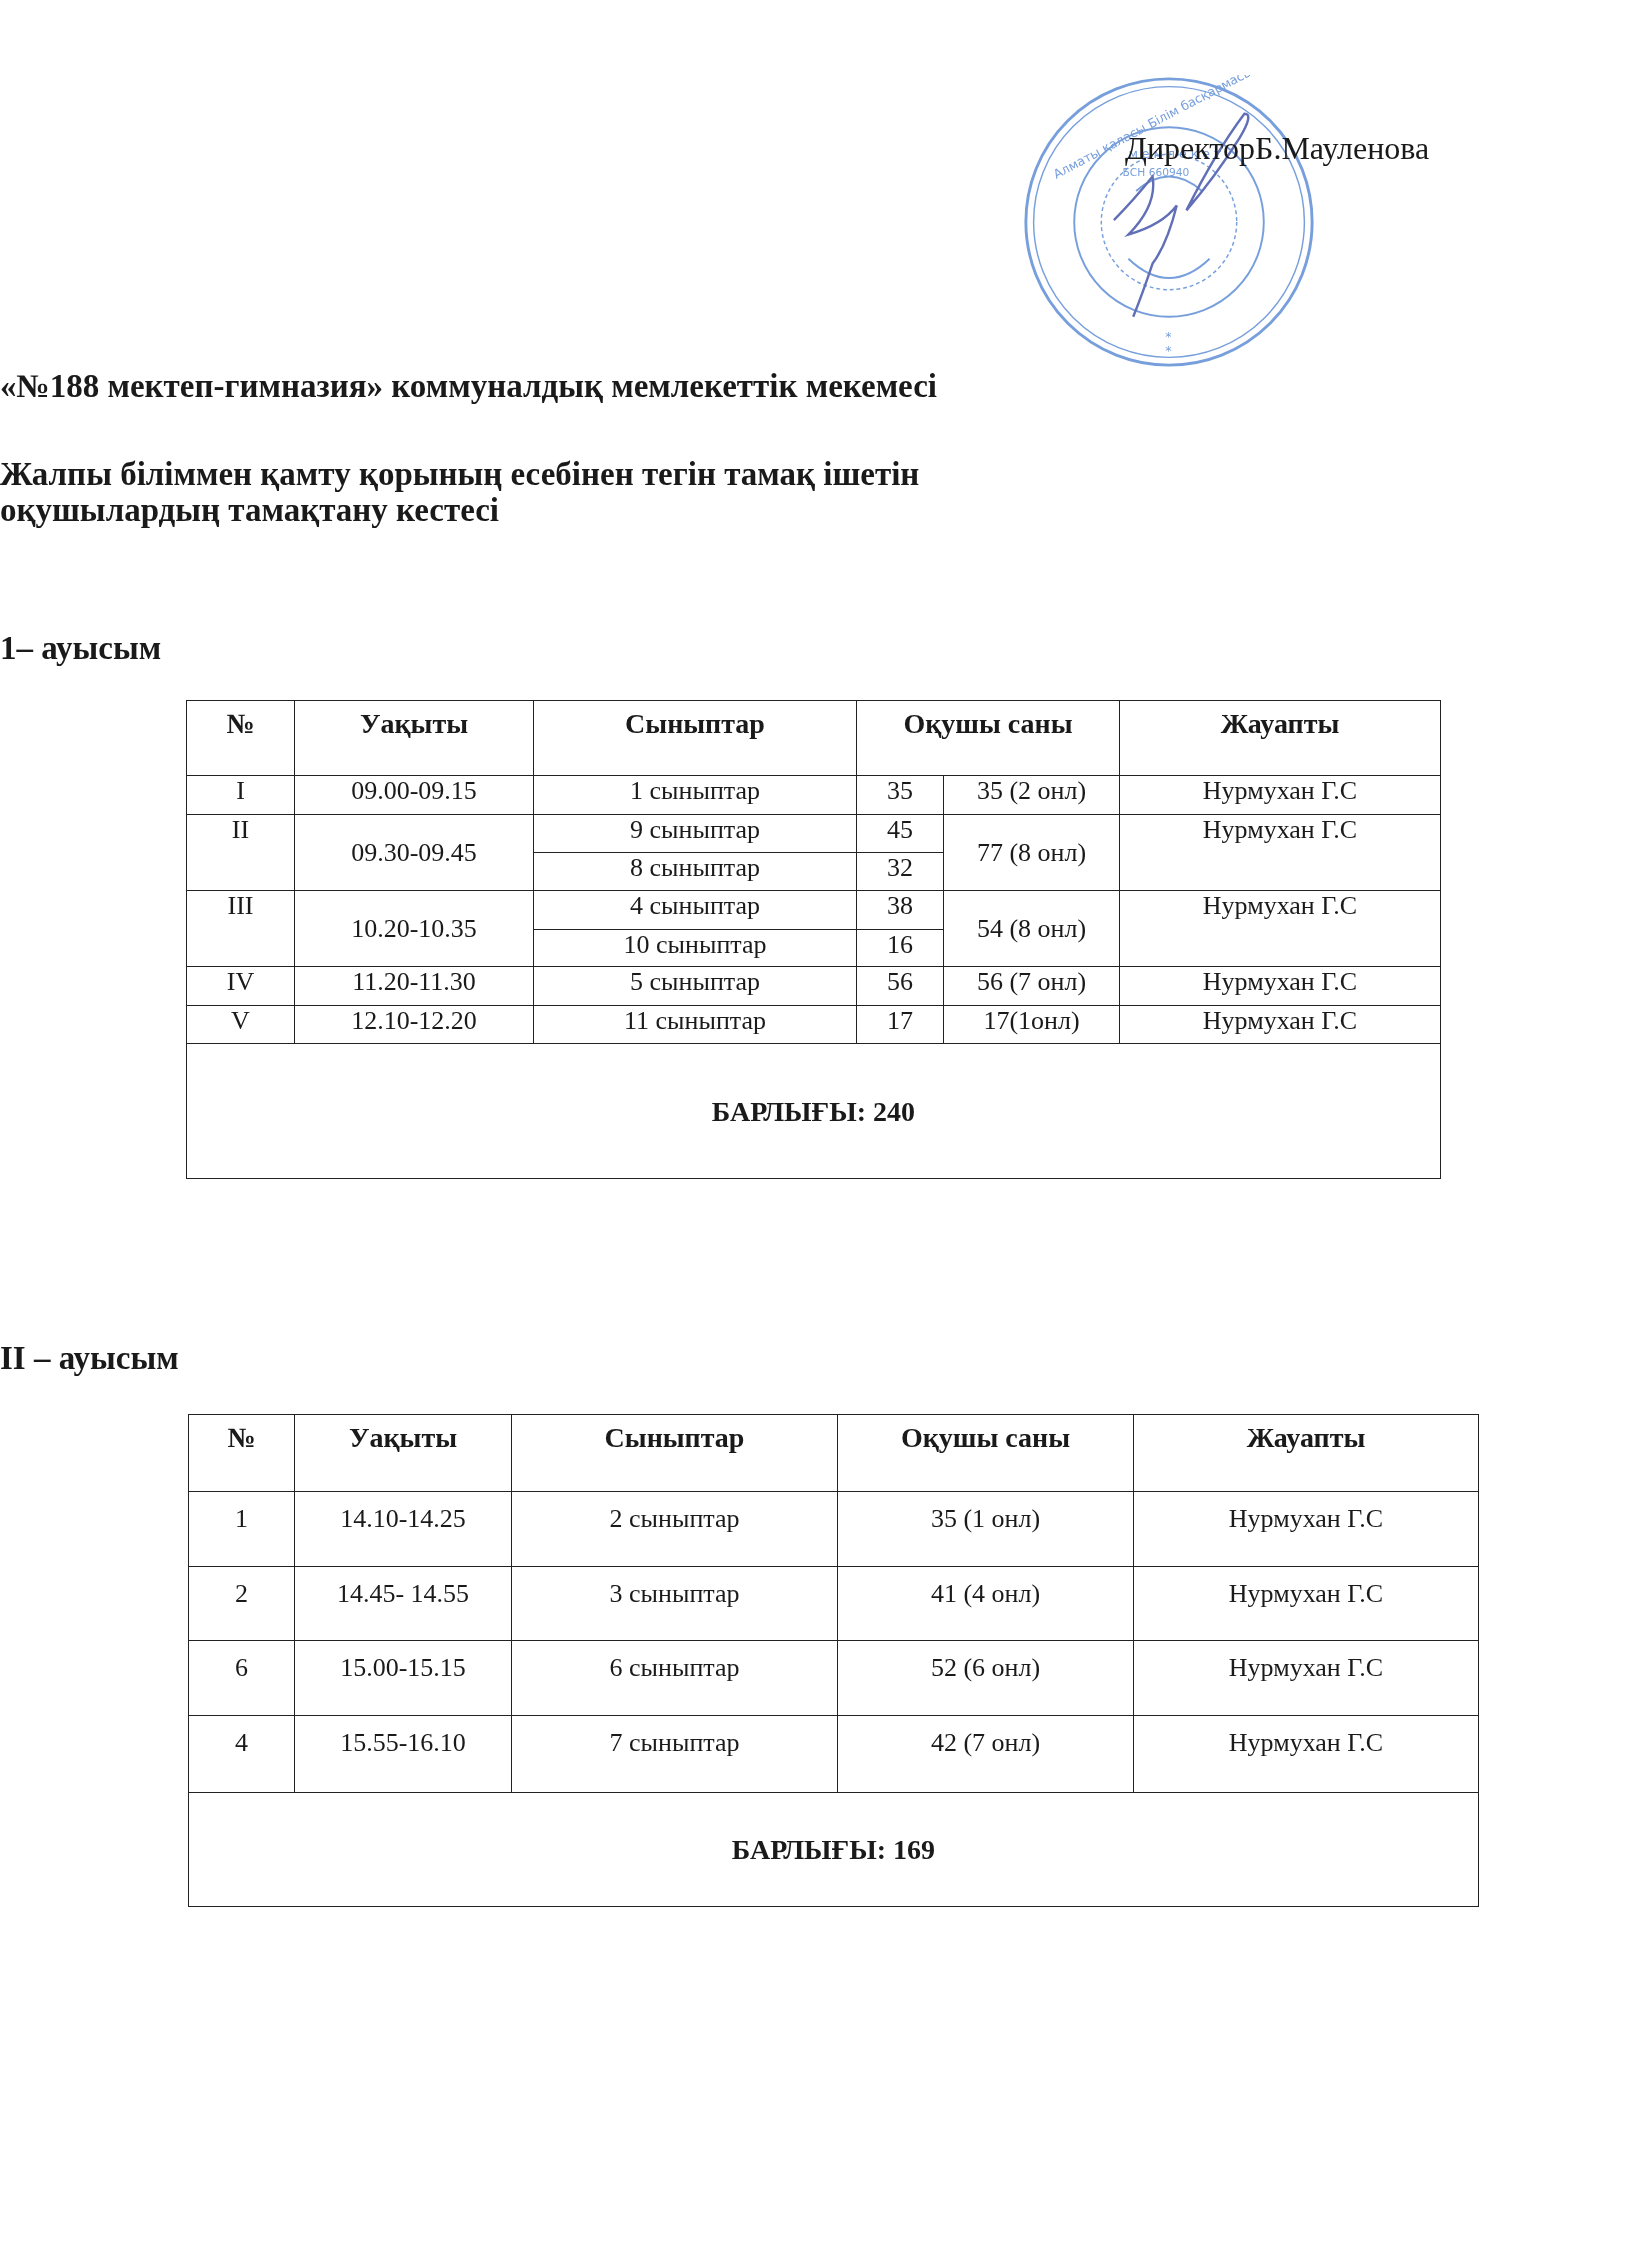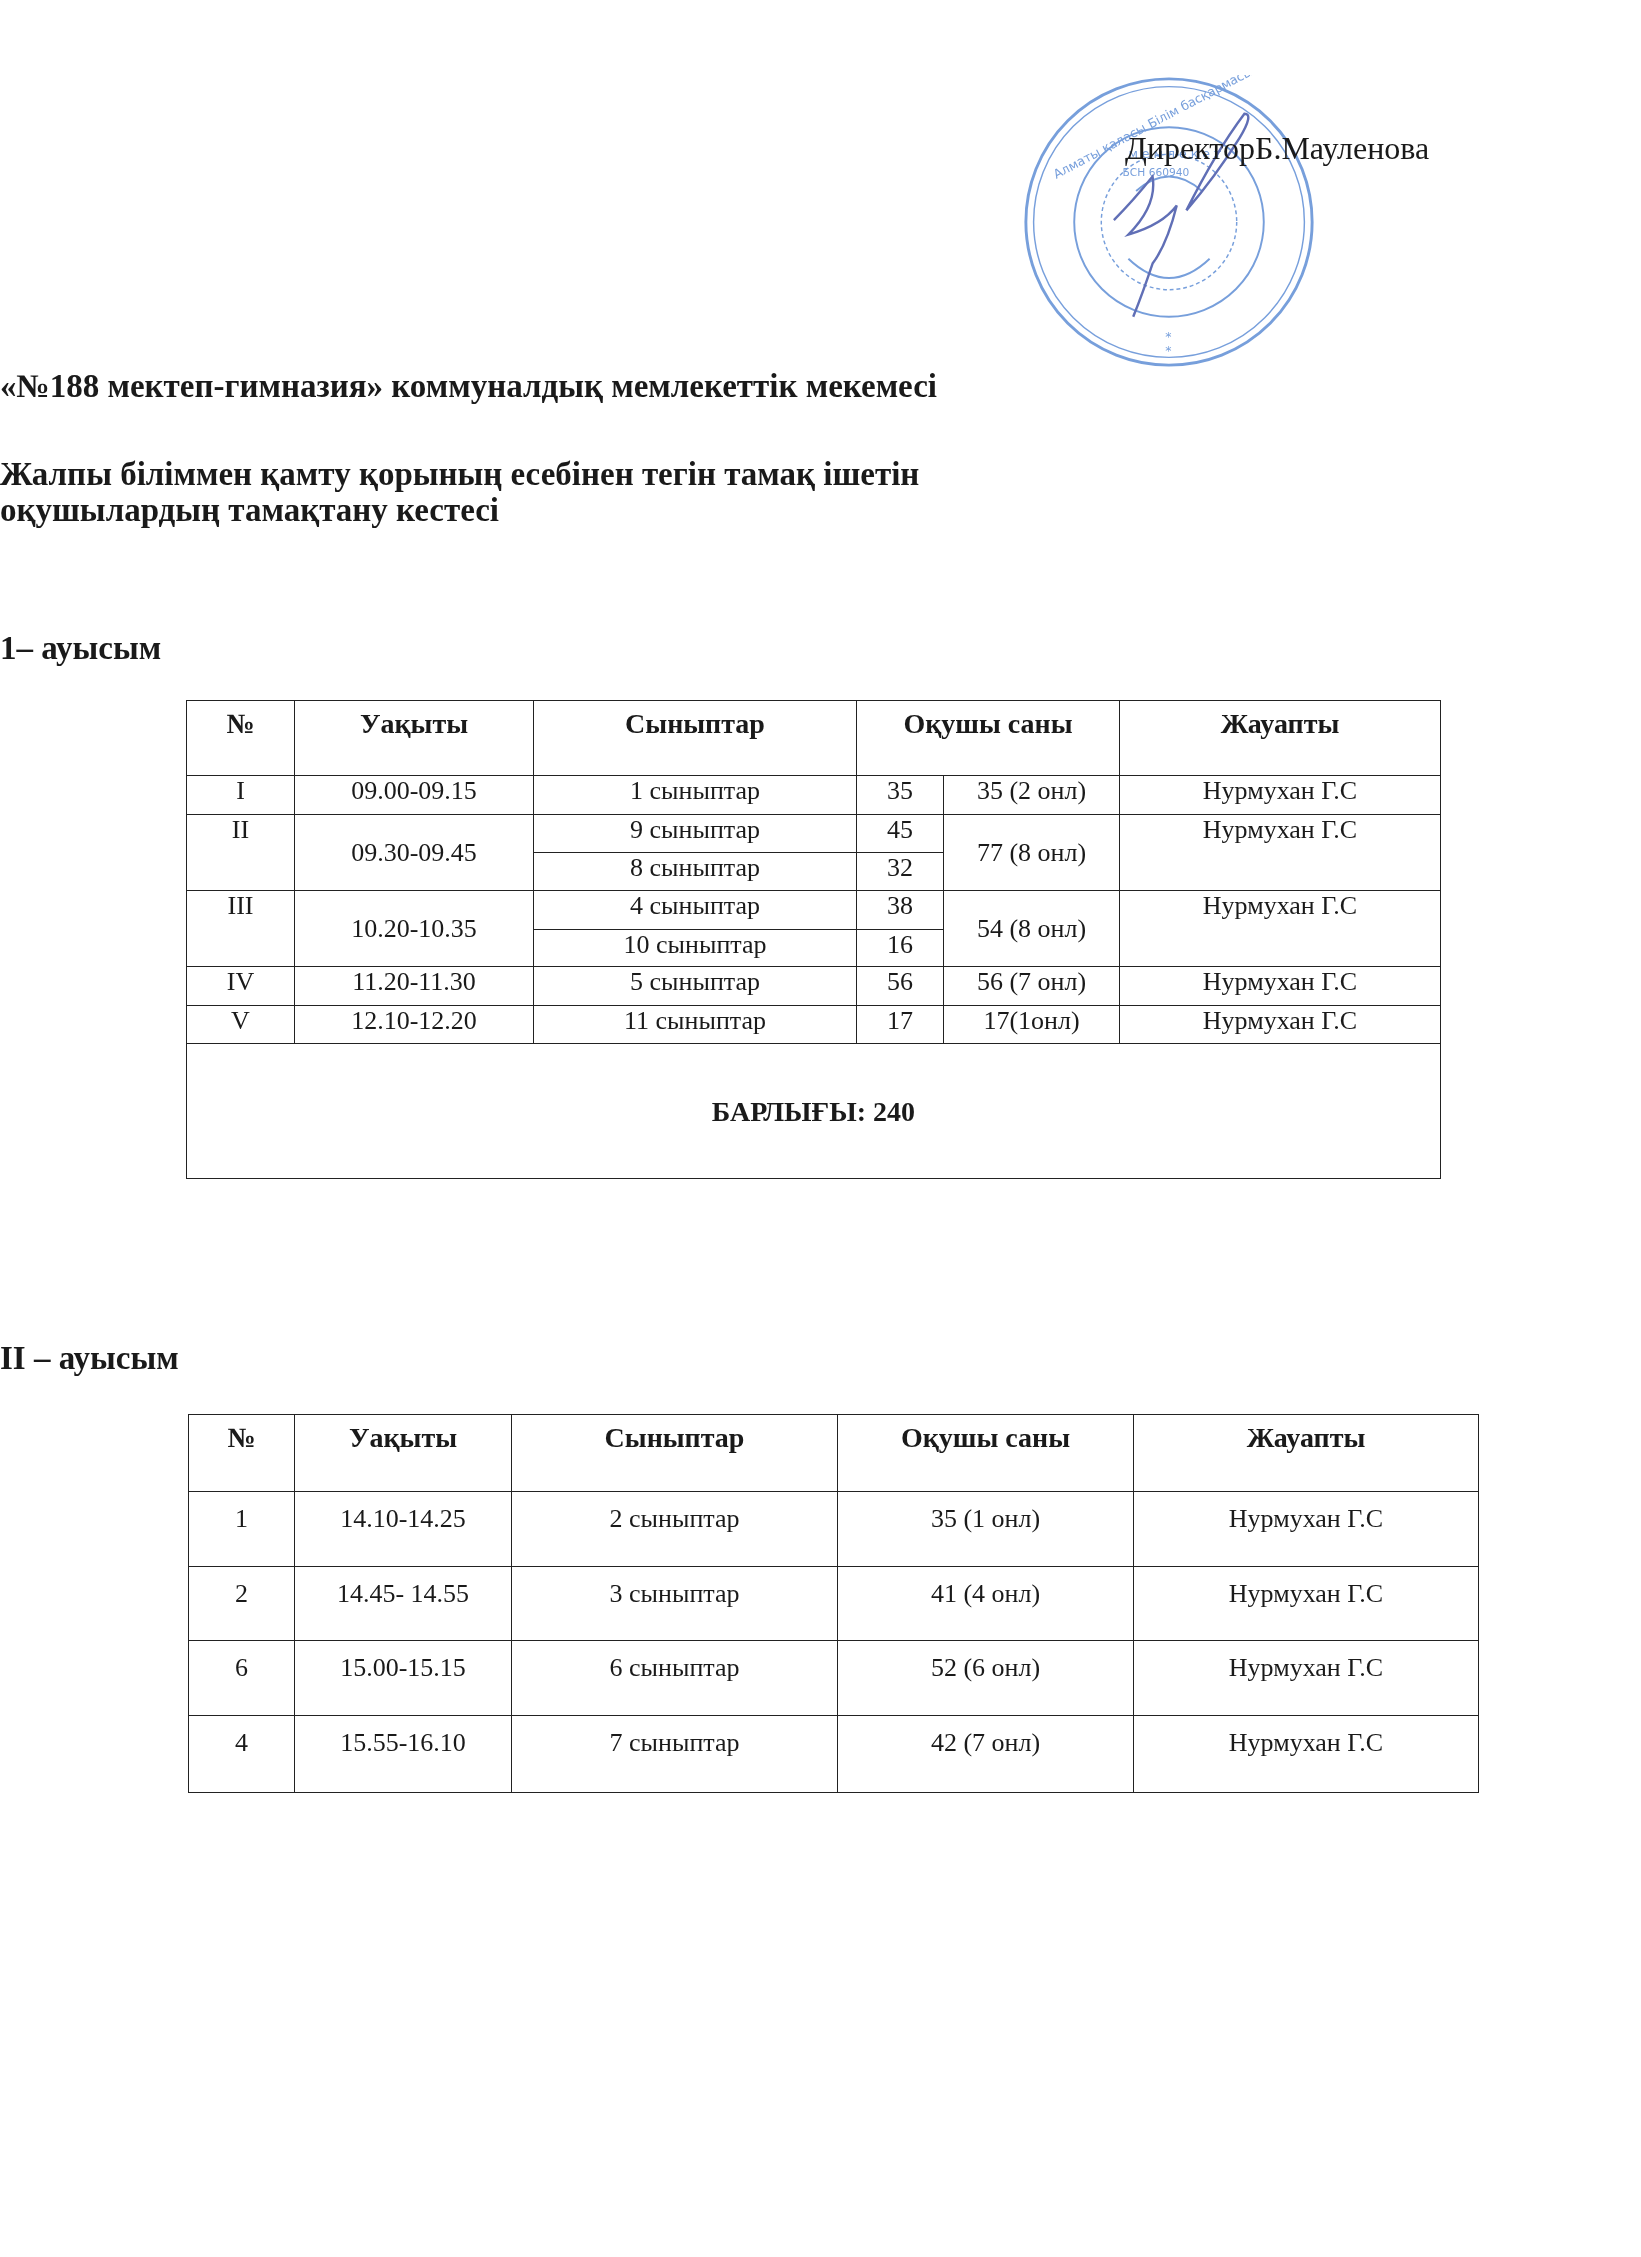--- a/index.html
+++ b/index.html
@@ -196,15 +196,18 @@
     <td>52 (6 онл)</td>
     <td>Нурмухан Г.С</td>
   </tr>
   <tr style="height:77px">
     <td>4</td>
     <td>15.55-16.10</td>
     <td>7 сыныптар</td>
     <td>42 (7 онл)</td>
     <td>Нурмухан Г.С</td>
   </tr>
+  <tr style="height:114px">
+    <td colspan="5" class="total">БАРЛЫҒЫ:  169</td>
+  </tr>
 </tbody>
   </table>
 
 
 </body></html>

